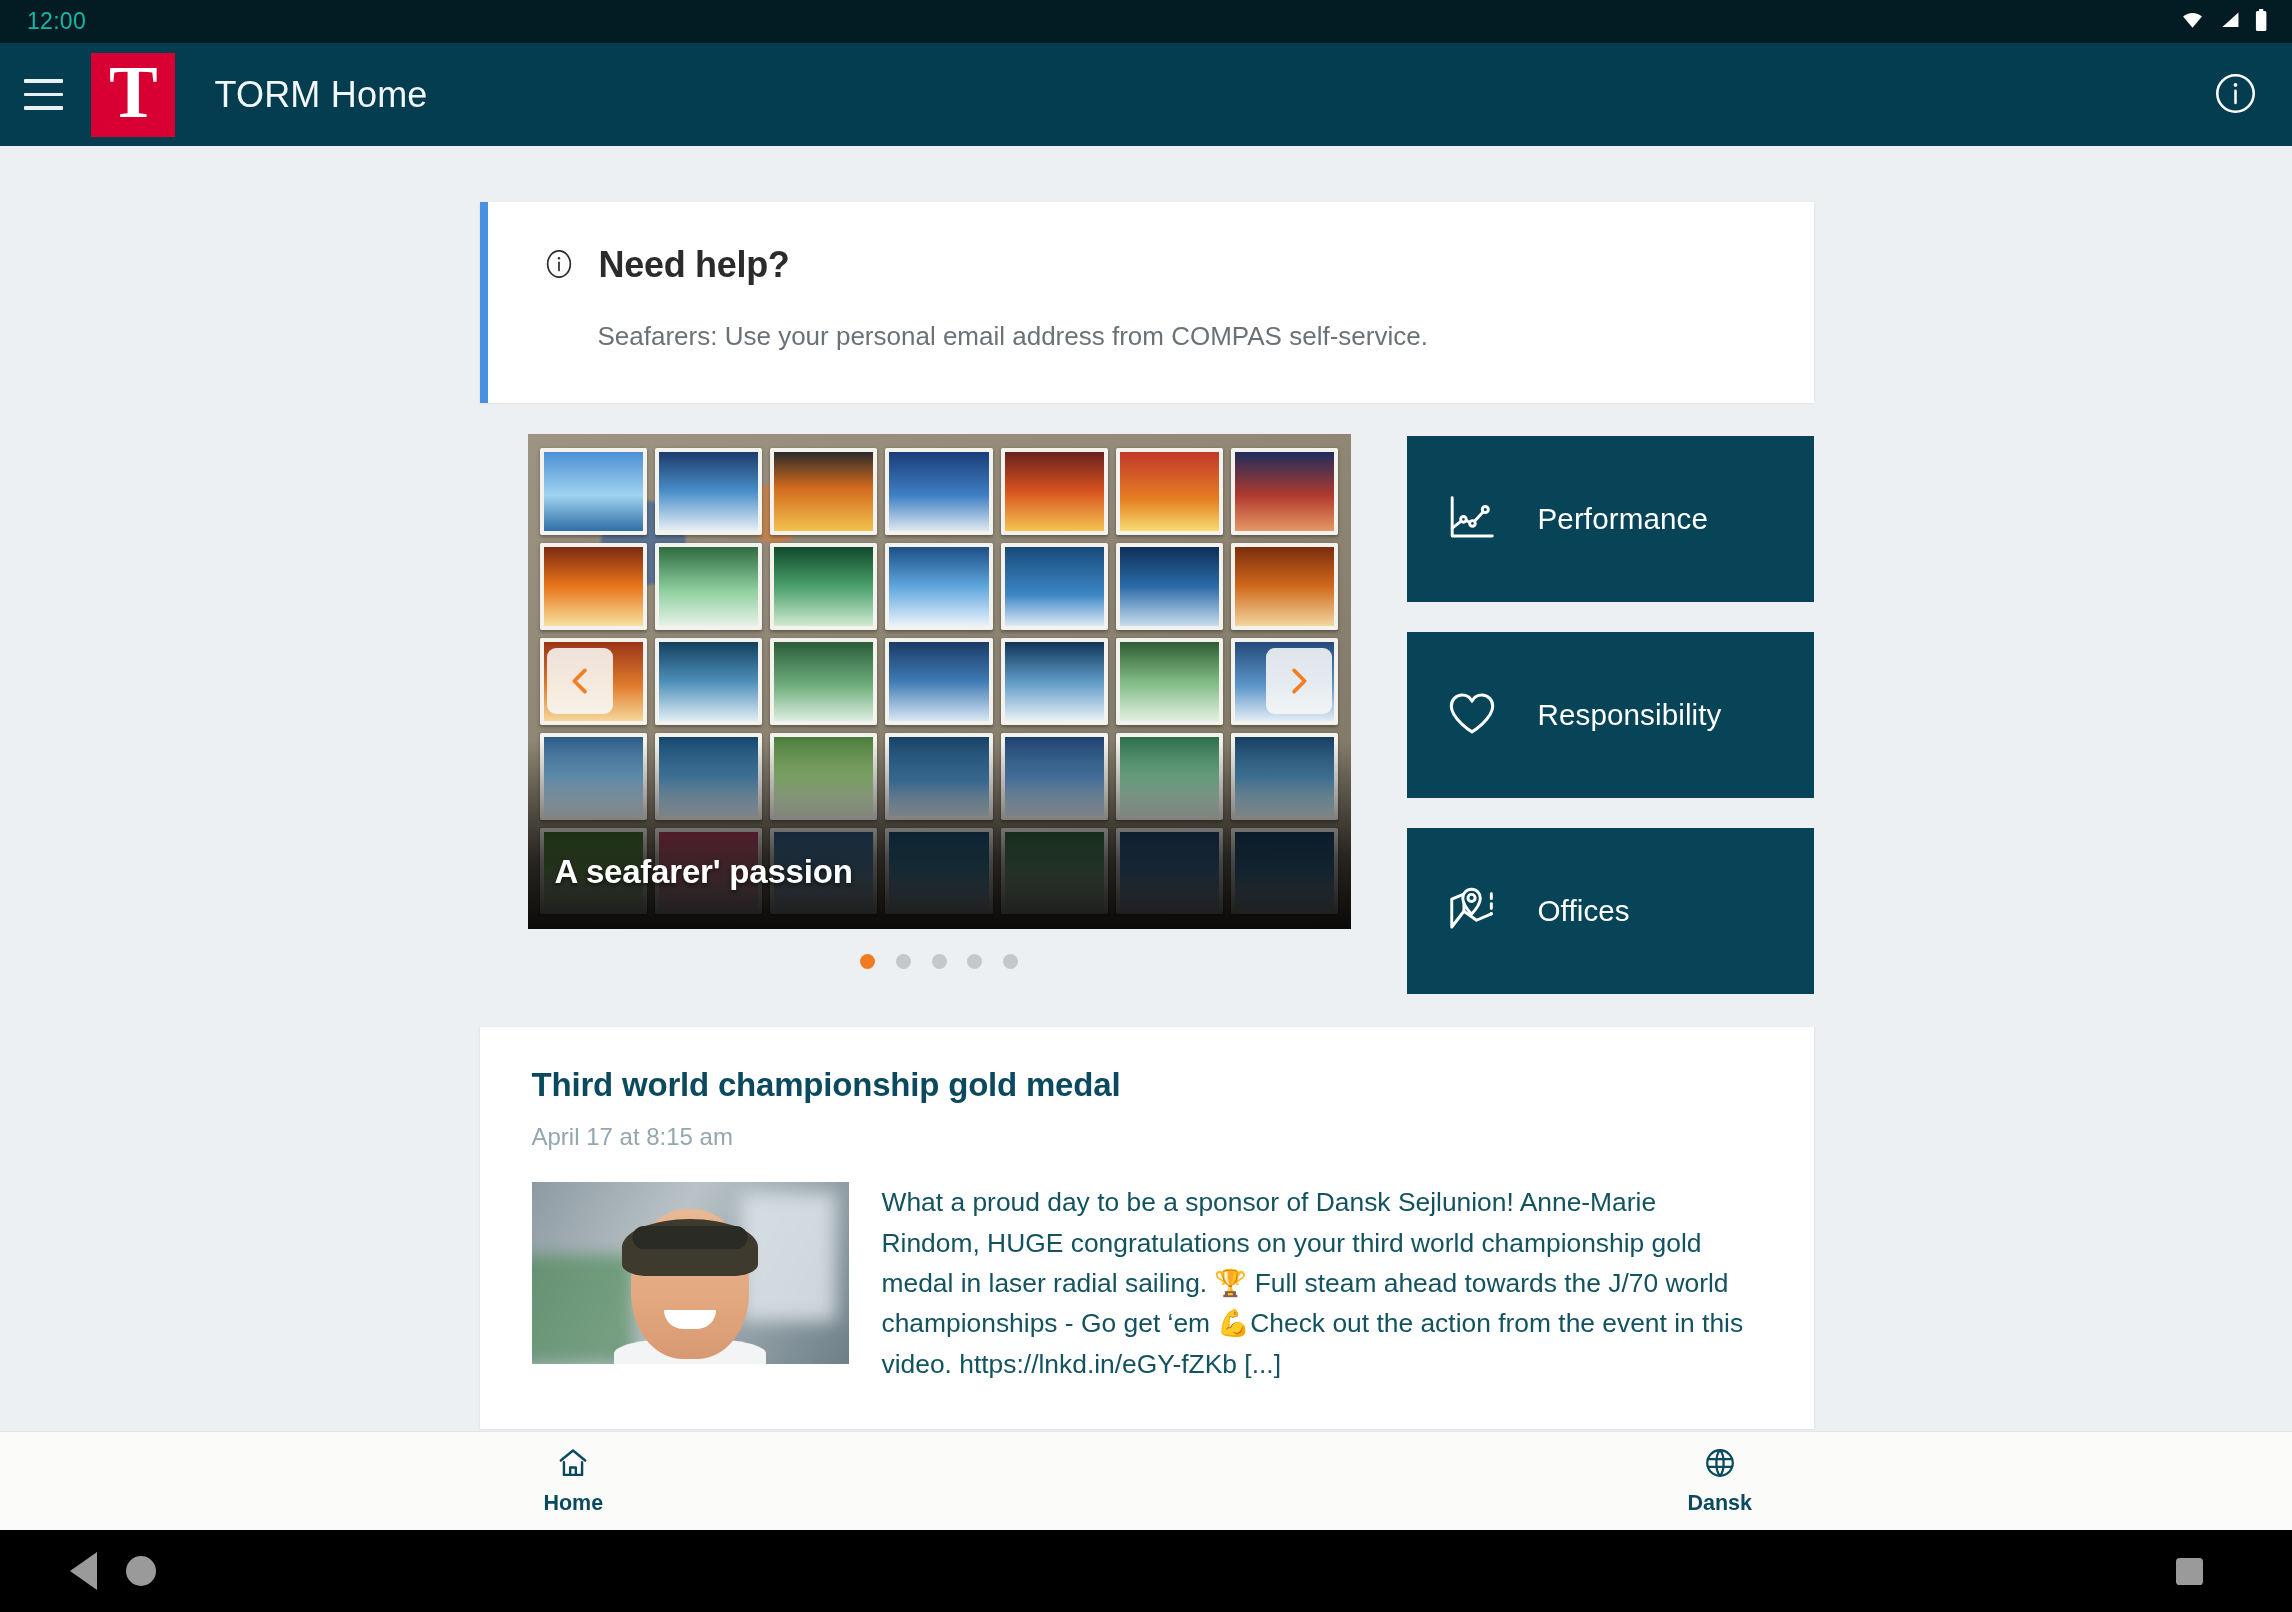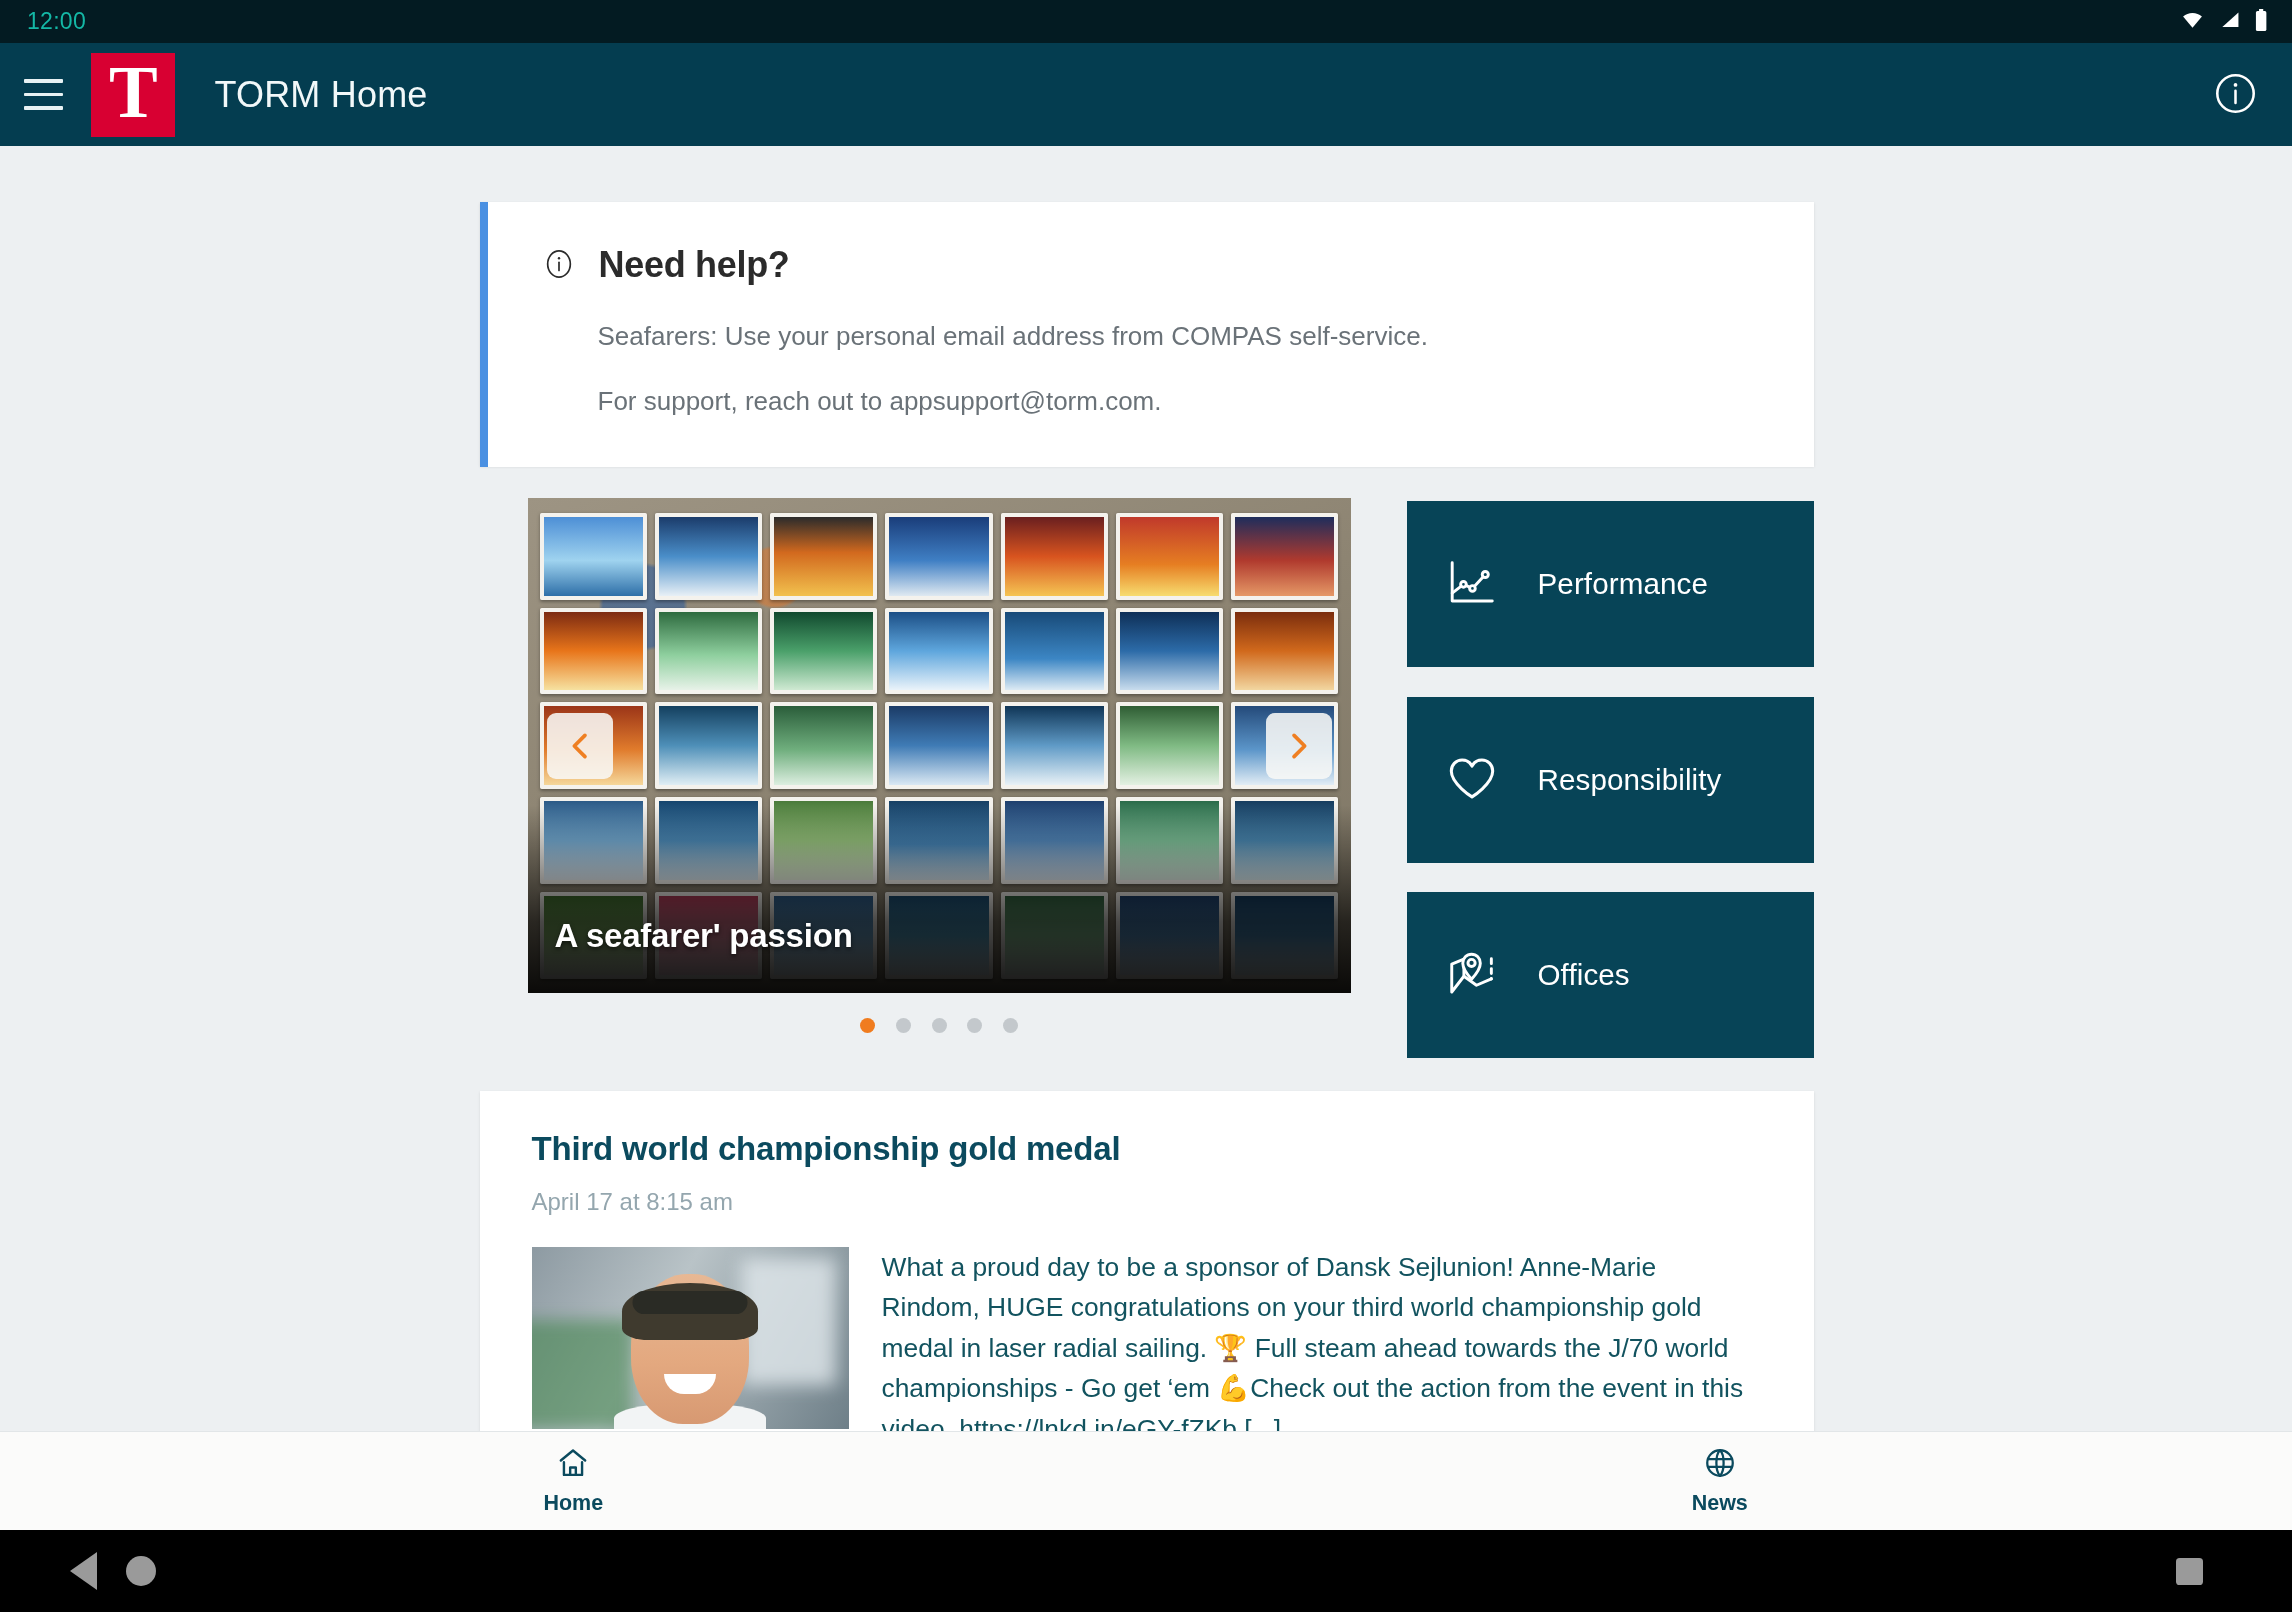--- a/index.html
+++ b/index.html
@@ -447,21 +447,20 @@
         <span>
           <svg width="34" height="34" viewBox="0 0 24 24" fill="none" stroke="#2b2b2b" stroke-width="1.2">
             <ellipse cx="12" cy="12" rx="8" ry="9.3"></ellipse>
             <circle cx="12" cy="7.9" r="0.85" fill="#2b2b2b" stroke="none"></circle>
             <path d="M12 10.8 V16.6" stroke-linecap="round"></path>
           </svg>
         </span>
         <div class="help-title">Need help?</div>
       </div>
       <div class="help-line">Seafarers: Use your personal email address from COMPAS self-service.</div>
-      <div class="help-line">For support, reach out to appsupport@torm.com.</div>
     </div>
 
     <div class="mid-row">
 
       <div class="carousel">
         <div class="carousel-frame">
           <div class="carousel-photo"></div>
           <div class="photo-grid">
             <div class="ph" style="background:linear-gradient(180deg,#4d8fd6,#9fd3ef 55%,#2e6fa8)"></div>
             <div class="ph" style="background:linear-gradient(180deg,#1b3c6b,#4a8ec9 50%,#e8f0f6)"></div>
@@ -602,21 +601,21 @@
   <div class="tab">
     <span>
       <svg width="34" height="34" viewBox="0 0 24 24" fill="none" stroke="#0b4a5e" stroke-width="1.6" stroke-linecap="round" stroke-linejoin="round">
         <circle cx="12" cy="12" r="9"></circle>
         <path d="M12 3 C8.6 6.2 8.6 17.8 12 21"></path>
         <path d="M12 3 C15.4 6.2 15.4 17.8 12 21"></path>
         <path d="M3.6 9.2 H20.4"></path>
         <path d="M3.6 14.8 H20.4"></path>
       </svg>
     </span>
-    <span class="tab-label">News</span>
+    <span class="tab-label">Dansk</span>
   </div>
 </div>
 
 <div class="android-nav">
   <div class="nav-back"></div>
   <div class="nav-home"></div>
   <div class="nav-recents"></div>
 </div>
 
 

